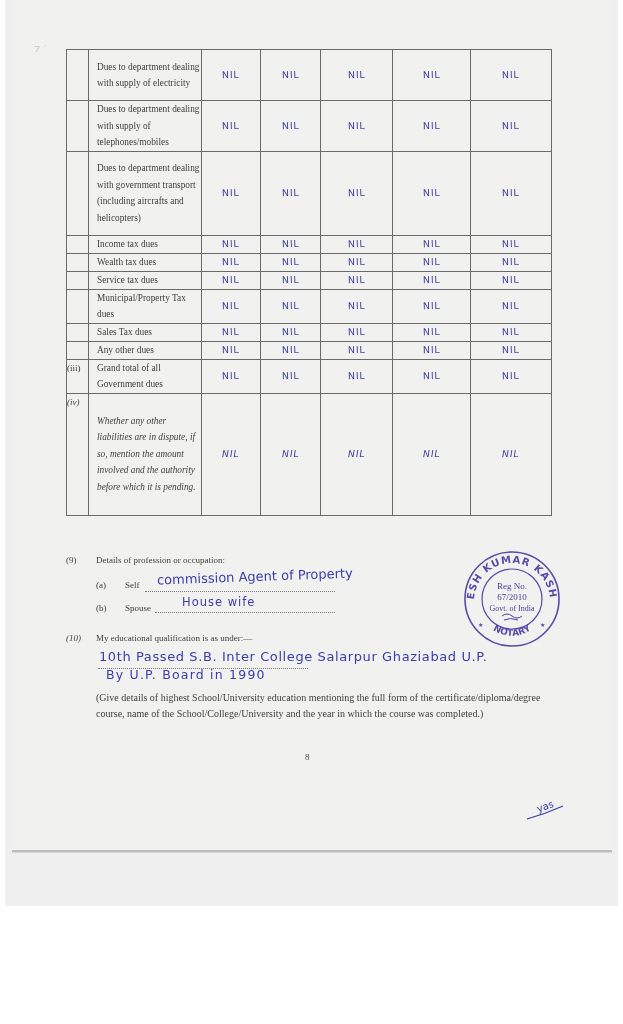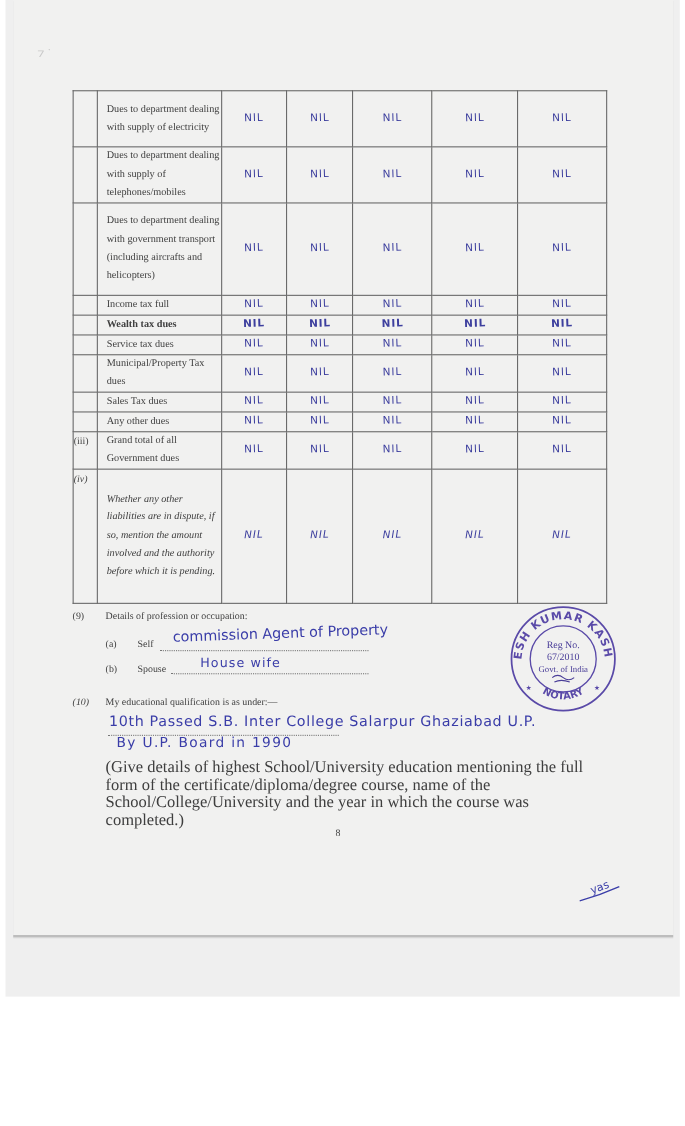--- a/index.html
+++ b/index.html
@@ -14,21 +14,21 @@
     background: #efefef;
   }
   .page {
     position: absolute; left: 12px; top: 0; width: 600px; height: 850px;
     background: #f1f1f0;
     border-bottom: 2px solid #bdbdbd;
     box-shadow: 0 1px 0 #d8d8d8;
   }
   .smudge { position: absolute; color: #c9c9c9; font-size: 11px; }
   table.dues {
-    position: absolute; left: 66px; top: 82px; width: 485px;
+    position: absolute; left: 66px; top: 49px; width: 485px;
     border-collapse: collapse; table-layout: fixed;
     border: 1.4px solid #4a4a4a;
   }
   table.dues td {
     border: 1px solid #6a6a6a;
     font-size: 9.3px; line-height: 16.5px;
     padding: 0 0 0 8px; vertical-align: middle;
     color: #404040;
   }
   table.dues td.roman { padding: 0; text-align: left; vertical-align: top; font-size: 9px; line-height: 16px; }
@@ -91,28 +91,28 @@
         <td class="roman"></td>
         <td>Dues to department dealing with government transport (including aircrafts and helicopters)</td>
         <td class="val"><span class="hand">NIL</span></td>
         <td class="val"><span class="hand">NIL</span></td>
         <td class="val"><span class="hand">NIL</span></td>
         <td class="val"><span class="hand">NIL</span></td>
         <td class="val"><span class="hand">NIL</span></td>
       </tr>
       <tr style="height: 18px;">
         <td class="roman"></td>
-        <td>Income tax full</td>
-        <td class="val"><span class="hand">NIL</span></td>
-        <td class="val"><span class="hand">NIL</span></td>
-        <td class="val"><span class="hand">NIL</span></td>
-        <td class="val"><span class="hand">NIL</span></td>
-        <td class="val"><span class="hand">NIL</span></td>
-      </tr>
-      <tr style="height: 18px; font-weight: bold;">
+        <td>Income tax dues</td>
+        <td class="val"><span class="hand">NIL</span></td>
+        <td class="val"><span class="hand">NIL</span></td>
+        <td class="val"><span class="hand">NIL</span></td>
+        <td class="val"><span class="hand">NIL</span></td>
+        <td class="val"><span class="hand">NIL</span></td>
+      </tr>
+      <tr style="height: 18px;">
         <td class="roman"></td>
         <td>Wealth tax dues</td>
         <td class="val"><span class="hand">NIL</span></td>
         <td class="val"><span class="hand">NIL</span></td>
         <td class="val"><span class="hand">NIL</span></td>
         <td class="val"><span class="hand">NIL</span></td>
         <td class="val"><span class="hand">NIL</span></td>
       </tr>
       <tr style="height: 18px;">
         <td class="roman"></td>
@@ -180,21 +180,21 @@
 <div class="sec" style="left:96px;top:600px;">(b)</div>
 <div class="sec" style="left:125px;top:600px;">Spouse</div>
 <div class="dots" style="left:155px;top:612px;width:180px;"></div>
 <div class="hw-line" style="left:182px;top:595px;font-size:11.5px;letter-spacing:1px;">House wife</div>
 
 <div class="sec" style="left:66px;top:630px;font-style:italic;">(10)</div>
 <div class="sec" style="left:96px;top:630px;">My educational qualification is as under:—</div>
 <div class="dots" style="left:98px;top:668px;width:210px;"></div>
 <div class="hw-line" style="left:99px;top:649px;font-size:13px;letter-spacing:0.6px;">10th Passed S.B. Inter College Salarpur Ghaziabad U.P.</div>
 <div class="hw-line" style="left:106px;top:667px;font-size:12.5px;letter-spacing:1.2px;">By U.P. Board in 1990</div>
-<div class="sec" style="left:96px;top:690px;width:450px;font-size:15px;line-height:16px;">(Give details of highest School/University education mentioning the full form of the certificate/diploma/degree course, name of the School/College/University and the year in which the course was completed.)</div>
+<div class="sec" style="left:96px;top:690px;width:450px;font-size:10px;line-height:16px;">(Give details of highest School/University education mentioning the full form of the certificate/diploma/degree course, name of the School/College/University and the year in which the course was completed.)</div>
 
 <svg class="stamp" viewBox="0 0 100 100">
   <defs>
     <path id="topArc" d="M 12,52 A 38,38 0 1,1 88,52"></path>
     <path id="botArc" d="M 22,72 A 34,34 0 0,0 78,72"></path>
   </defs>
   <circle cx="50" cy="50" r="47" fill="none" stroke="#5a4aa8" stroke-width="1.6"></circle>
   <circle cx="50" cy="50" r="30" fill="none" stroke="#5a4aa8" stroke-width="1.2"></circle>
   <text font-family="DejaVu Sans, sans-serif" font-size="10" font-weight="bold" fill="#5a4aa8" letter-spacing="1">
     <textPath href="#topArc" startOffset="50%" text-anchor="middle">DINESH KUMAR KASHYAP</textPath>

